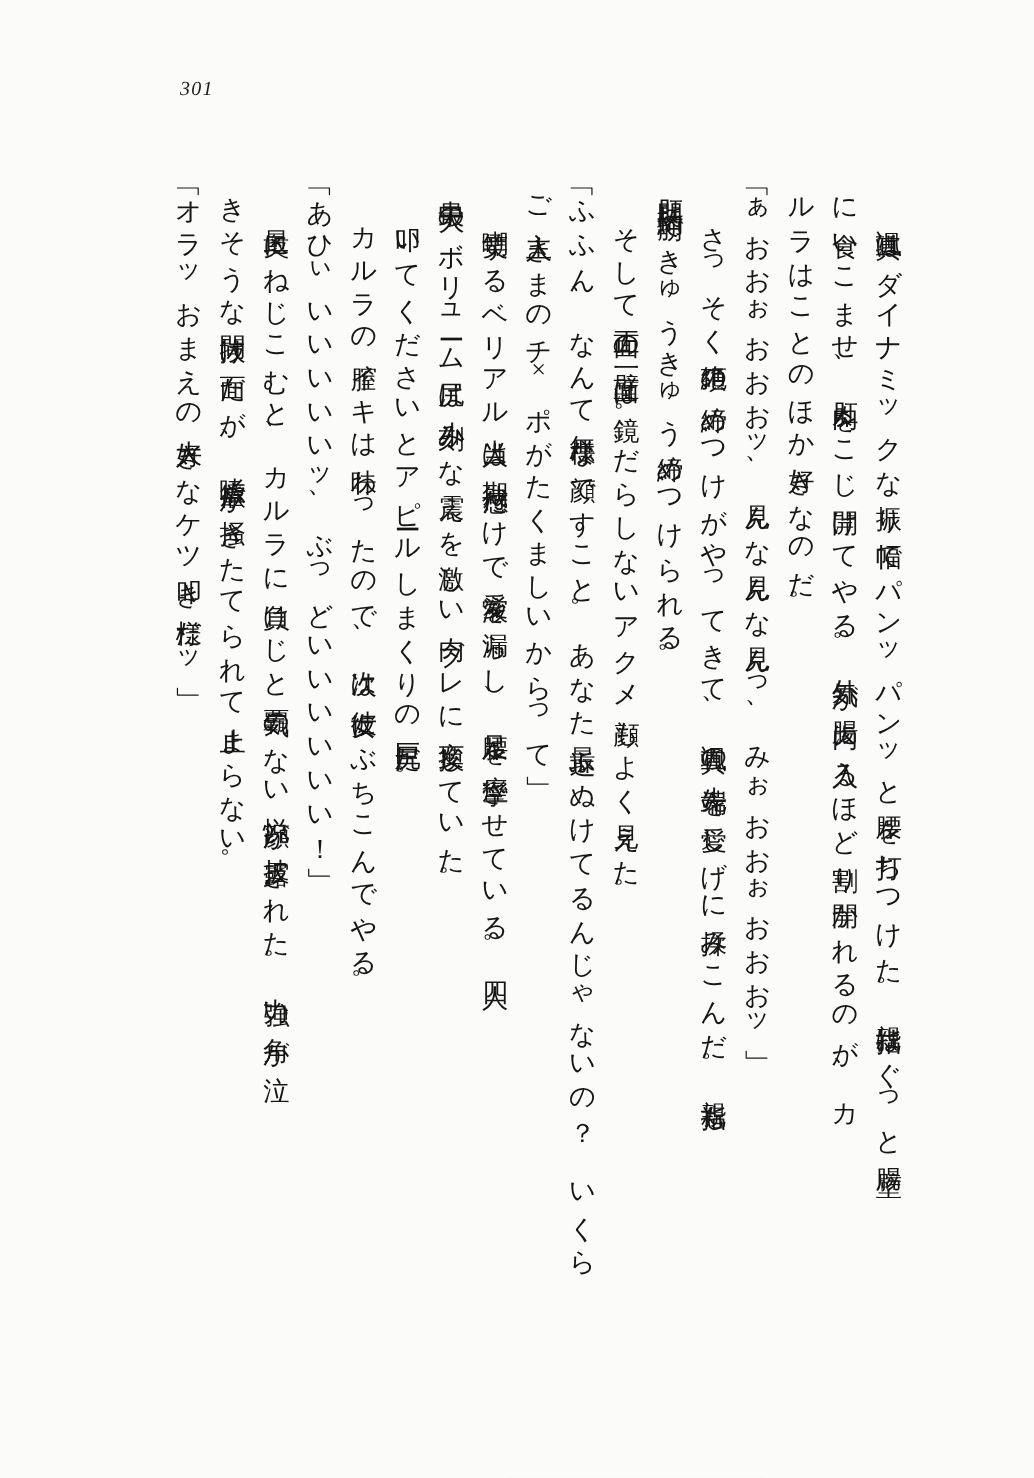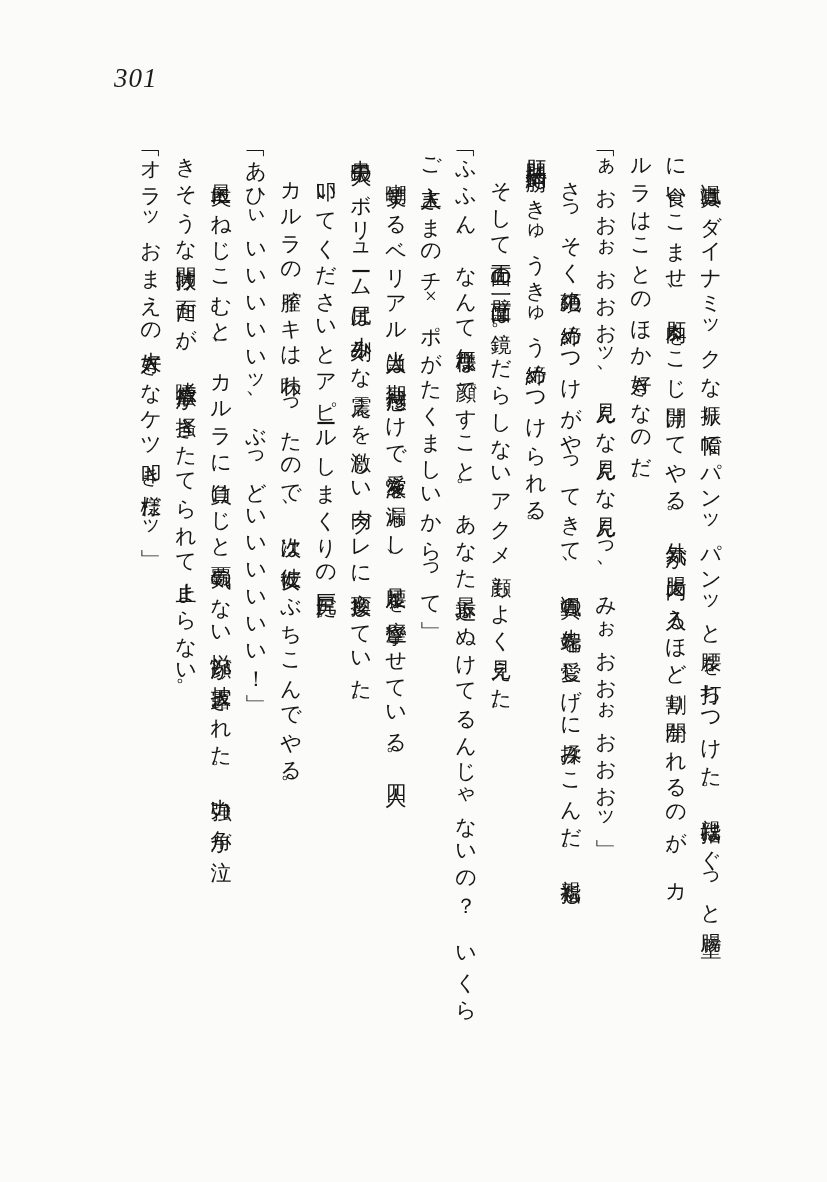--- a/index.html
+++ b/index.html
@@ -14,24 +14,24 @@
     overflow: hidden;
   }
   .book-page {
     position: absolute;
     inset: 0;
     background: #fbfbf9;
   }
   .page-number {
     position: absolute;
     top: 63px;
-    left: 114px;
+    left: 144px;
     font-family: "Liberation Serif", "DejaVu Serif", serif;
     font-style: italic;
-    font-size: 27px;
+    font-size: 16px;
     letter-spacing: 1px;
     color: #1b1b1b;
   }
   .text-block {
     position: absolute;
     top: 143px;
     right: 99px;
     height: 920px;
     writing-mode: vertical-rl;
     text-orientation: mixed;

